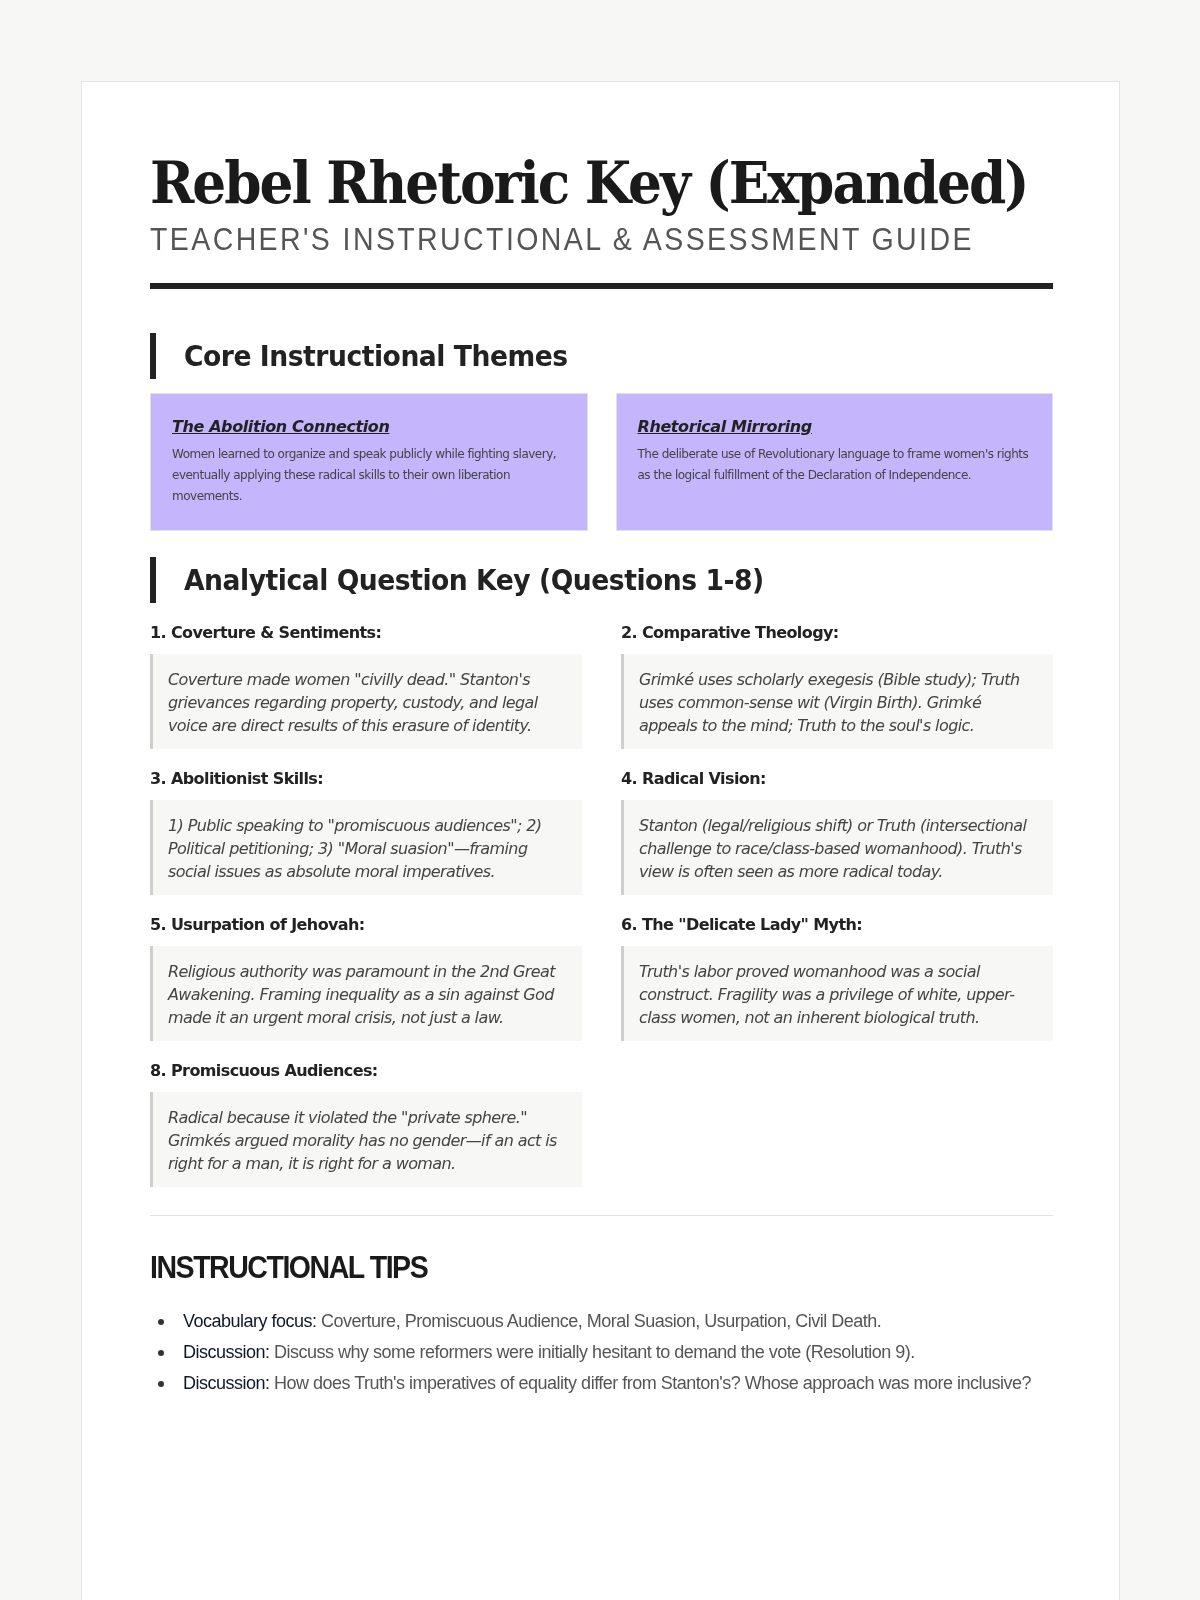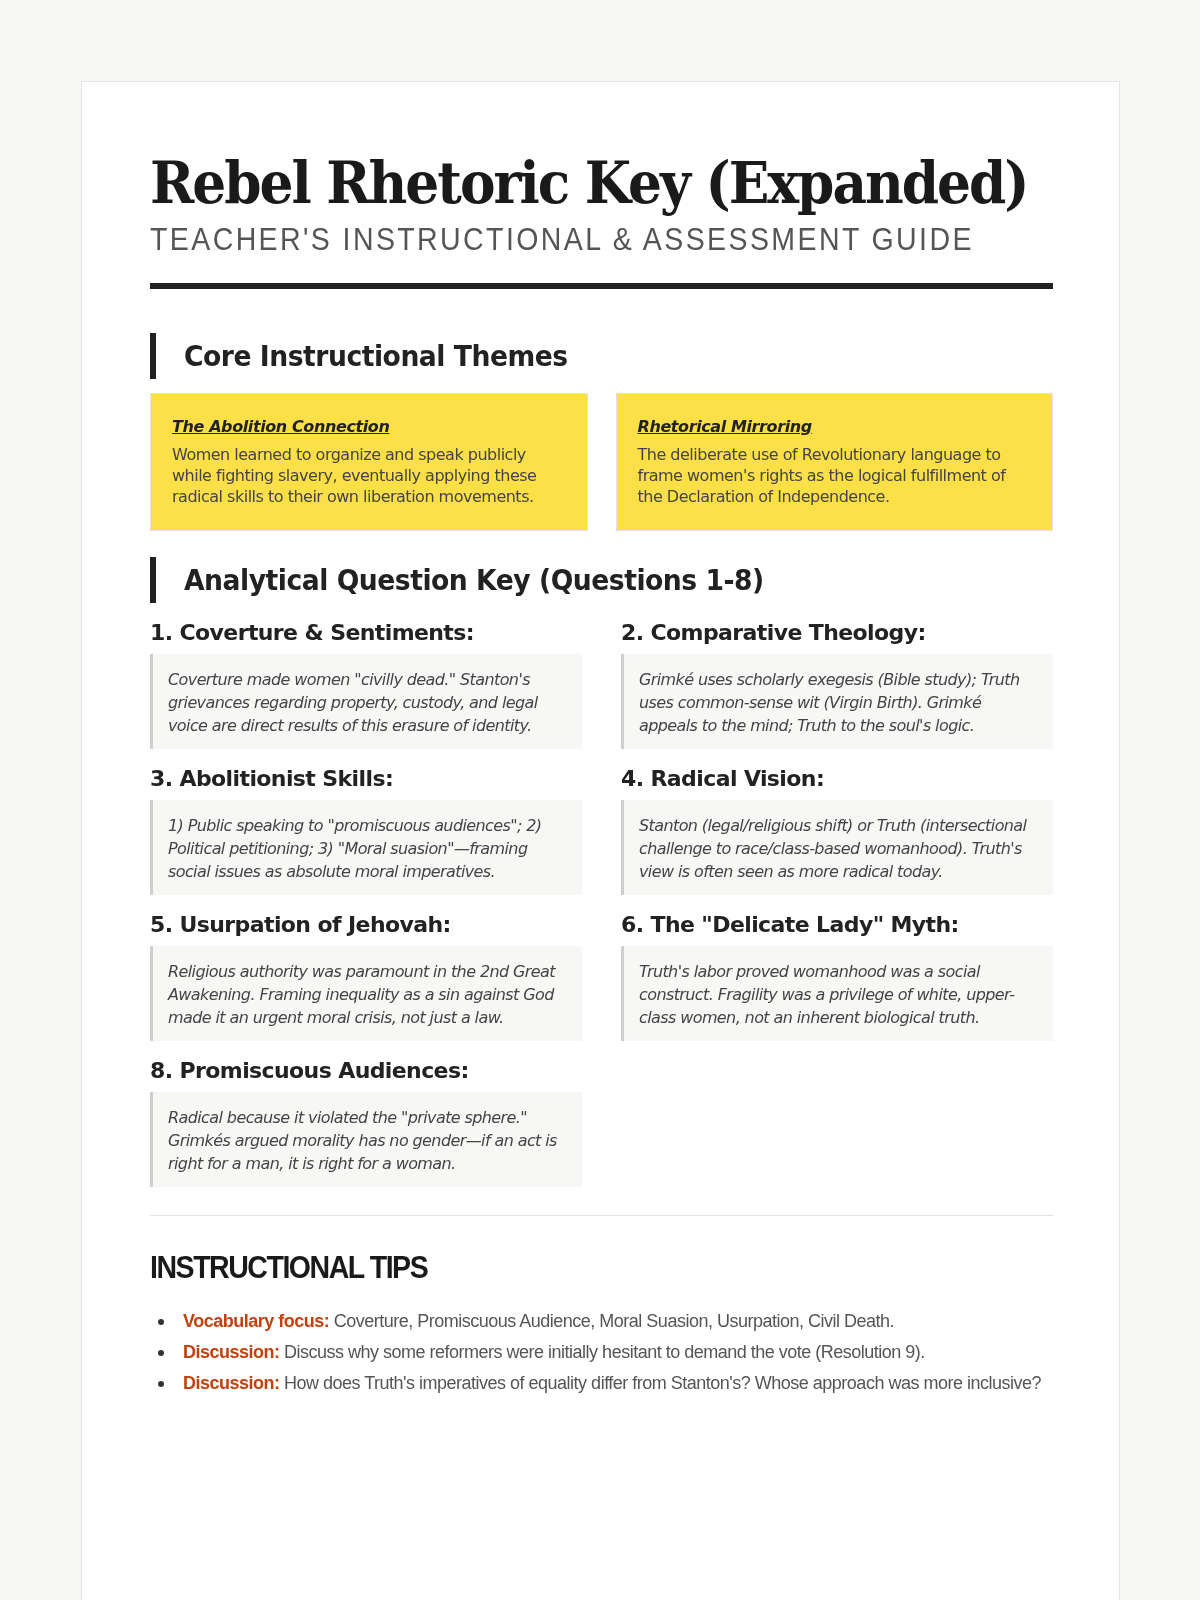--- a/index.html
+++ b/index.html
@@ -72,58 +72,58 @@
       white-space: nowrap;
     }
     .themes {
       display: flex;
       gap: 28px;
       margin-top: 14px;
       width: 903px;
     }
     .theme-card {
       flex: 1;
-      background: #fde047;
+      background: #c4b5fd;
       border: 1px solid #e2e2e0;
       padding: 22px 20px 20px 21px;
       height: 138px;
     }
     .theme-title {
       font-family: "DejaVu Sans", sans-serif;
       font-weight: bold;
       font-style: italic;
       font-size: 16px;
       text-decoration: underline;
       color: #222;
       letter-spacing: -0.4px;
       line-height: 22px;
     }
     .theme-text {
       font-family: "DejaVu Sans", sans-serif;
-      font-size: 16px;
+      font-size: 12px;
       color: #444;
       line-height: 21px;
       margin-top: 6px;
       letter-spacing: -0.5px;
     }
     .section-heading.qk { margin-top: 26px; }
     .questions {
       display: grid;
       grid-template-columns: 432px 432px;
       column-gap: 39px;
       margin-top: 18px;
       width: 903px;
     }
     .question {
       margin-bottom: 18px;
     }
     .question-label {
       font-family: "DejaVu Sans", sans-serif;
       font-weight: bold;
-      font-size: 22px;
+      font-size: 16px;
       color: #222;
       letter-spacing: -0.6px;
       line-height: 24px;
       margin-bottom: 9px;
       white-space: nowrap;
     }
     .answer {
       background: #f7f7f6;
       border-left: 3px solid #cfcfcd;
       padding: 14px 14px 12px 15px;
@@ -169,22 +169,22 @@
     .tip .bullet {
       position: absolute;
       left: 8px;
       top: 13px;
       width: 6px;
       height: 6px;
       border-radius: 50%;
       background: #333;
     }
     .tip .tip-label {
-      font-weight: bold;
-      color: #c2410c;
+      font-weight: normal;
+      color: #0f172a;
     }
   </style>
 </head>
 <body>
 
 <div class="page">
 
   <h1 class="doc-title">Rebel Rhetoric Key (Expanded)</h1>
   <div class="doc-subtitle">TEACHER'S INSTRUCTIONAL &amp; ASSESSMENT GUIDE</div>
   <div class="title-rule"></div>

